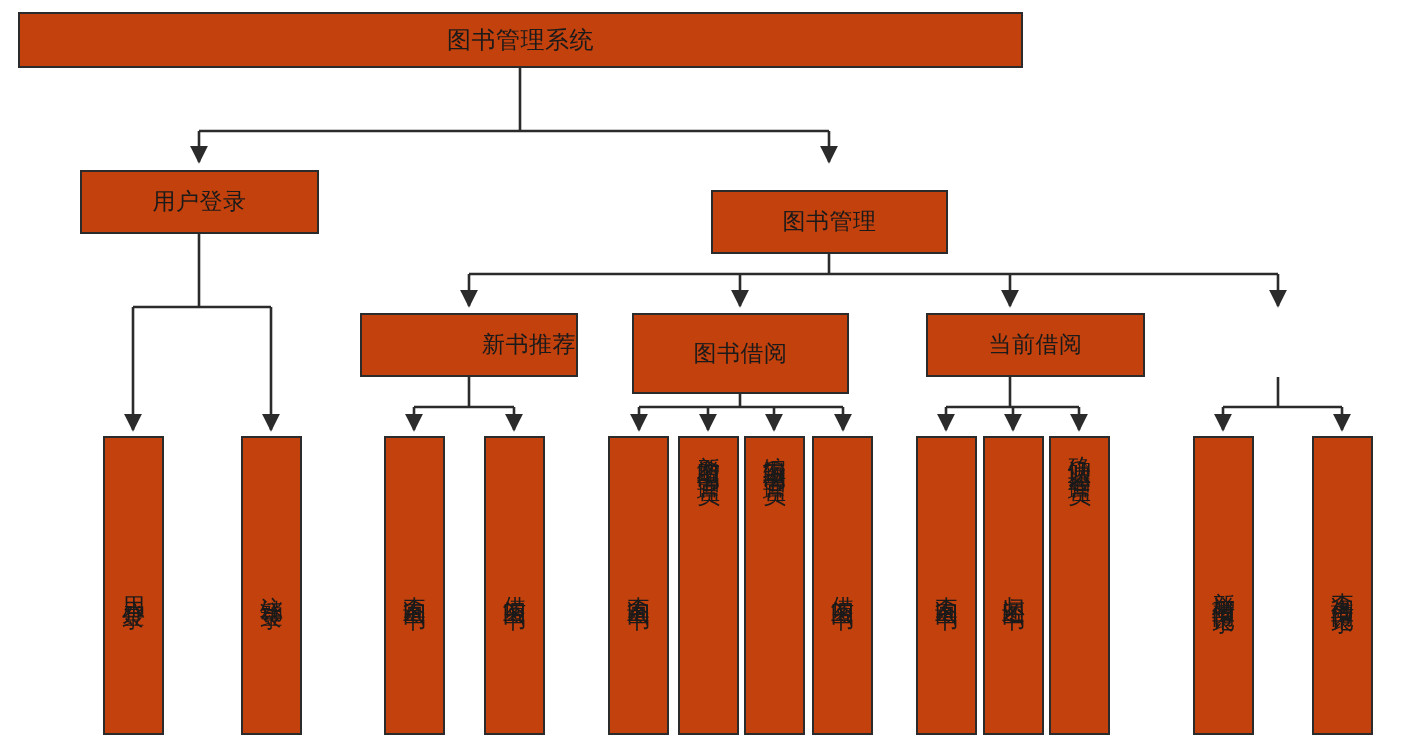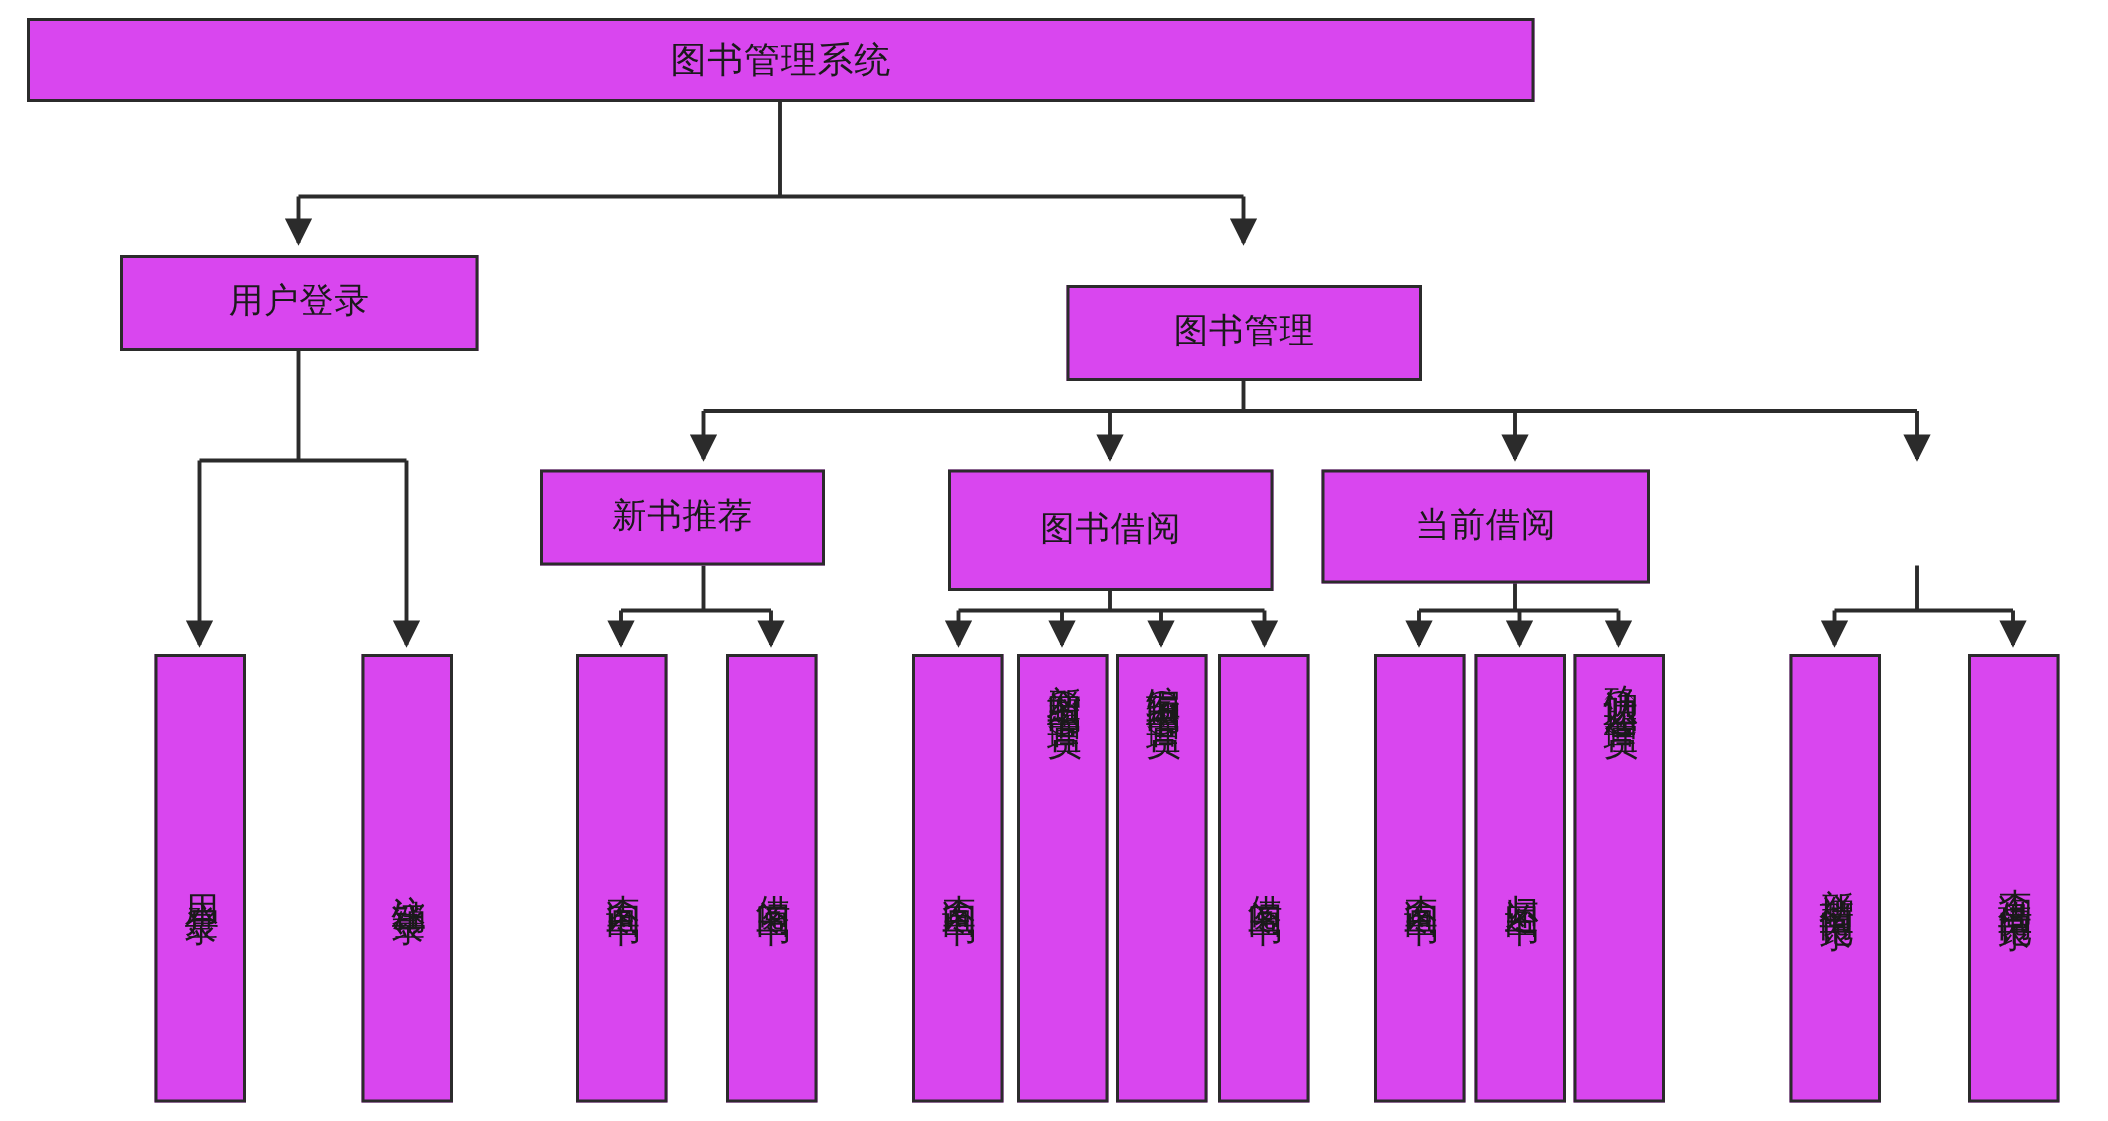--- a/index.html
+++ b/index.html
@@ -23,21 +23,21 @@
     left: 0;
     top: 0;
     width: 1405px;
     height: 747px;
     pointer-events: none;
   }
   .node {
     position: absolute;
     box-sizing: border-box;
     border: 2.5px solid #2b2b2b;
-    background: #d946ef;
+    background: #c2410c;
     display: flex;
     align-items: center;
     justify-content: center;
     color: #1a1a1a;
   }
   .node .node-label {
     display: block;
     text-align: center;
     letter-spacing: 0.5px;
   }
@@ -137,27 +137,27 @@
     <span class="node-label">图书管理系统</span>
   </div>
 
   <div class="node horizontal" style="left:80px; top:170px; width:239px; height:64px;">
     <span class="node-label">用户登录</span>
   </div>
   <div class="node horizontal" style="left:711px; top:170px; width:237px; height:64px;margin-top:20px;">
     <span class="node-label">图书管理</span>
   </div>
 
-  <div class="node horizontal" style="left:360px; top:313px; width:190px; height:64px;">
+  <div class="node horizontal" style="left:360px; top:313px; width:218px; height:64px;justify-content:flex-end;">
     <span class="node-label">新书推荐</span>
   </div>
   <div class="node horizontal" style="left:632px; top:313px; width:217px; height:81px;">
     <span class="node-label">图书借阅</span>
   </div>
-  <div class="node horizontal" style="left:881px; top:313px; width:219px; height:76px;">
+  <div class="node horizontal" style="left:926px; top:313px; width:219px; height:64px;">
     <span class="node-label">当前借阅</span>
   </div>
 
   <div class="node vertical centered" style="left:103px; top:436px; width:61px; height:299px;">
     <span class="node-label">用户登录</span>
   </div>
   <div class="node vertical centered" style="left:241px; top:436px; width:61px; height:299px;">
     <span class="node-label">注销登录</span>
   </div>
 

